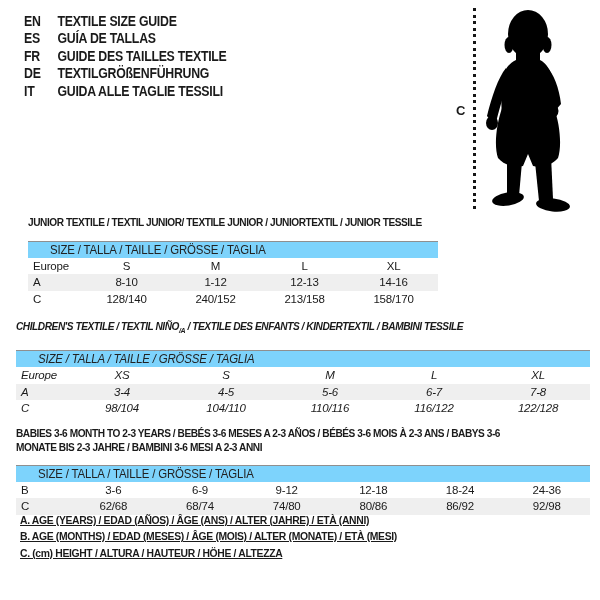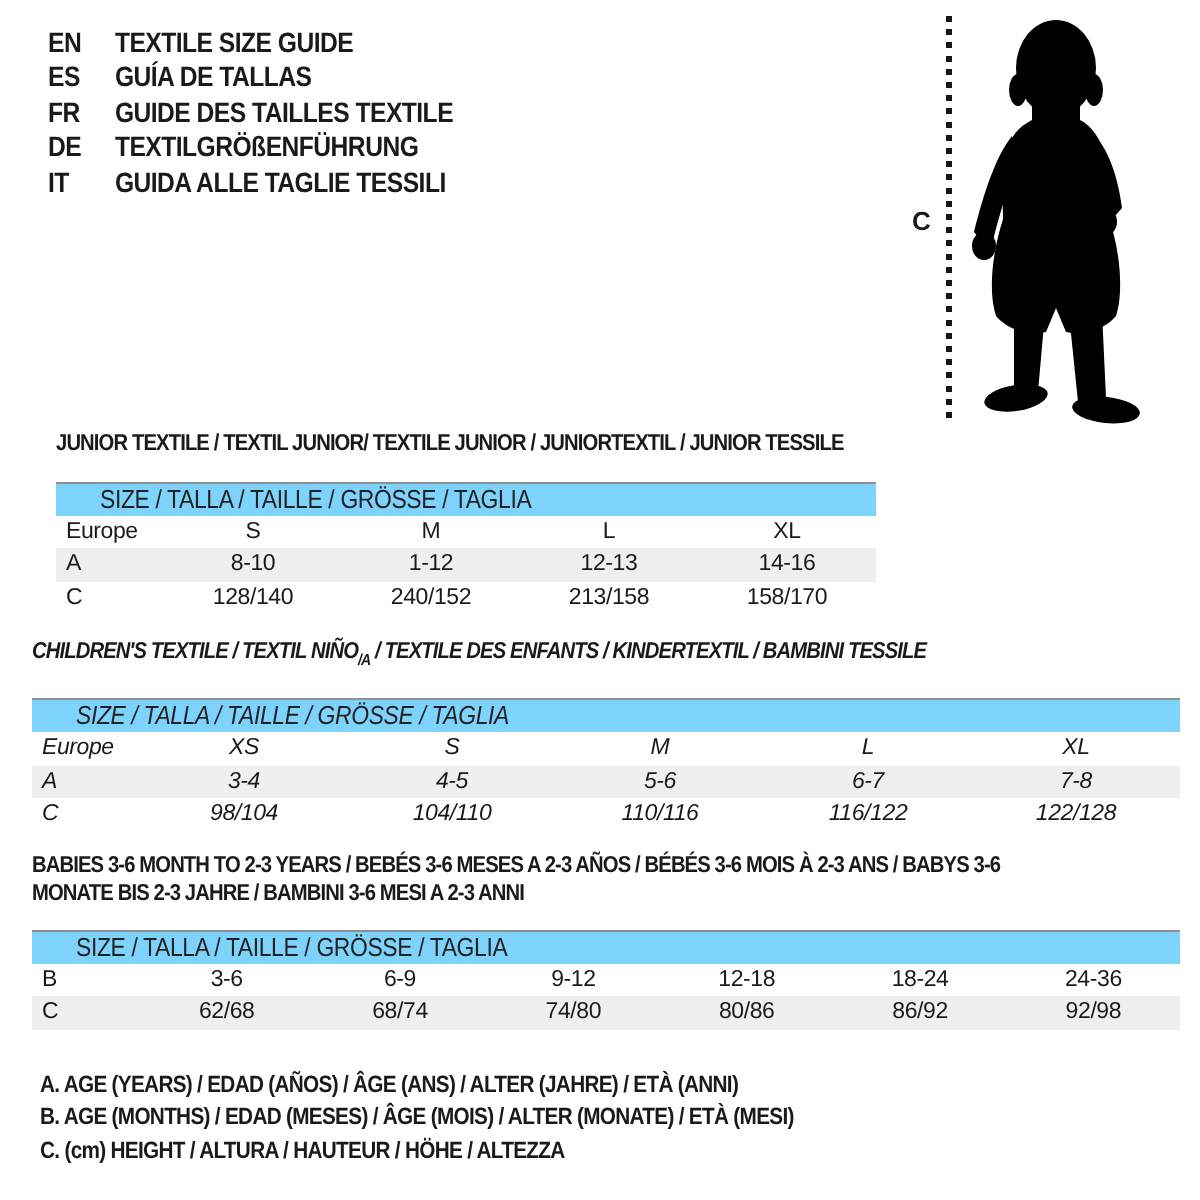--- a/index.html
+++ b/index.html
@@ -32,21 +32,21 @@
   .tbl.t3 .tbl-title{margin-bottom:11px;max-width:574px;}
   .tbl-title sub{font-size:8px;}
   .band{height:16px;line-height:16px;background:#7dd3fc;border-top:1px solid #8f8f8f;
         padding-left:22px;font-size:13px;letter-spacing:-0.2px;color:#222;}
   .row{display:flex;height:16.3px;align-items:center;font-size:11.5px;letter-spacing:-0.2px;}
   .rows .row:nth-child(even){background:#efefef;}
   .rlabel{flex:none;width:54px;padding-left:5px;box-sizing:border-box;}
   .cell{flex:1;text-align:center;}
 
   
-  .legend{position:absolute;left:20px;top:534px;}
+  .legend{position:absolute;left:20px;top:512px;text-decoration:underline;}
   .legend-line{font-weight:bold;font-size:11.8px;letter-spacing:-0.4px;line-height:16.4px;
                white-space:nowrap;}
 </style>
 </head>
 <body>
 
 <div class="page">
 
   <div class="lang-block">
     <div class="lang-row condense">

